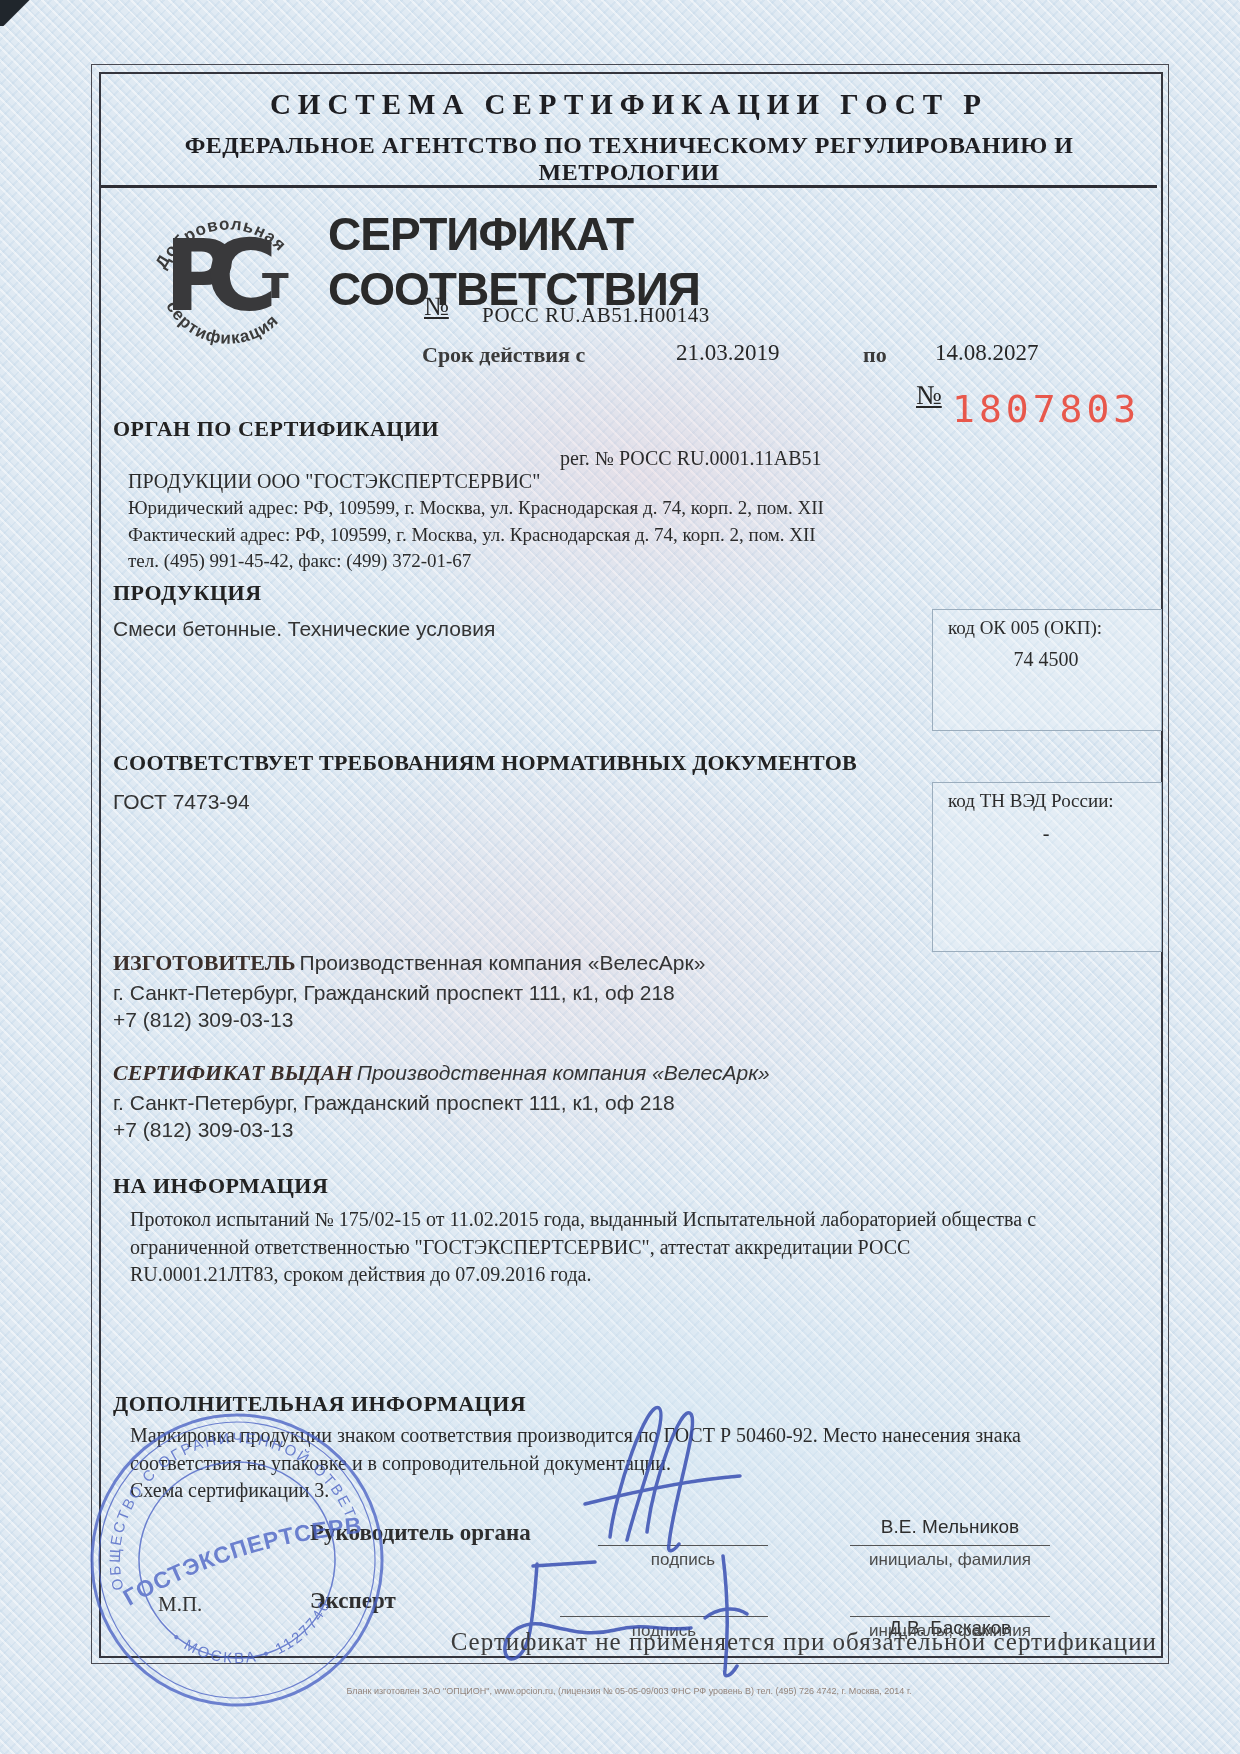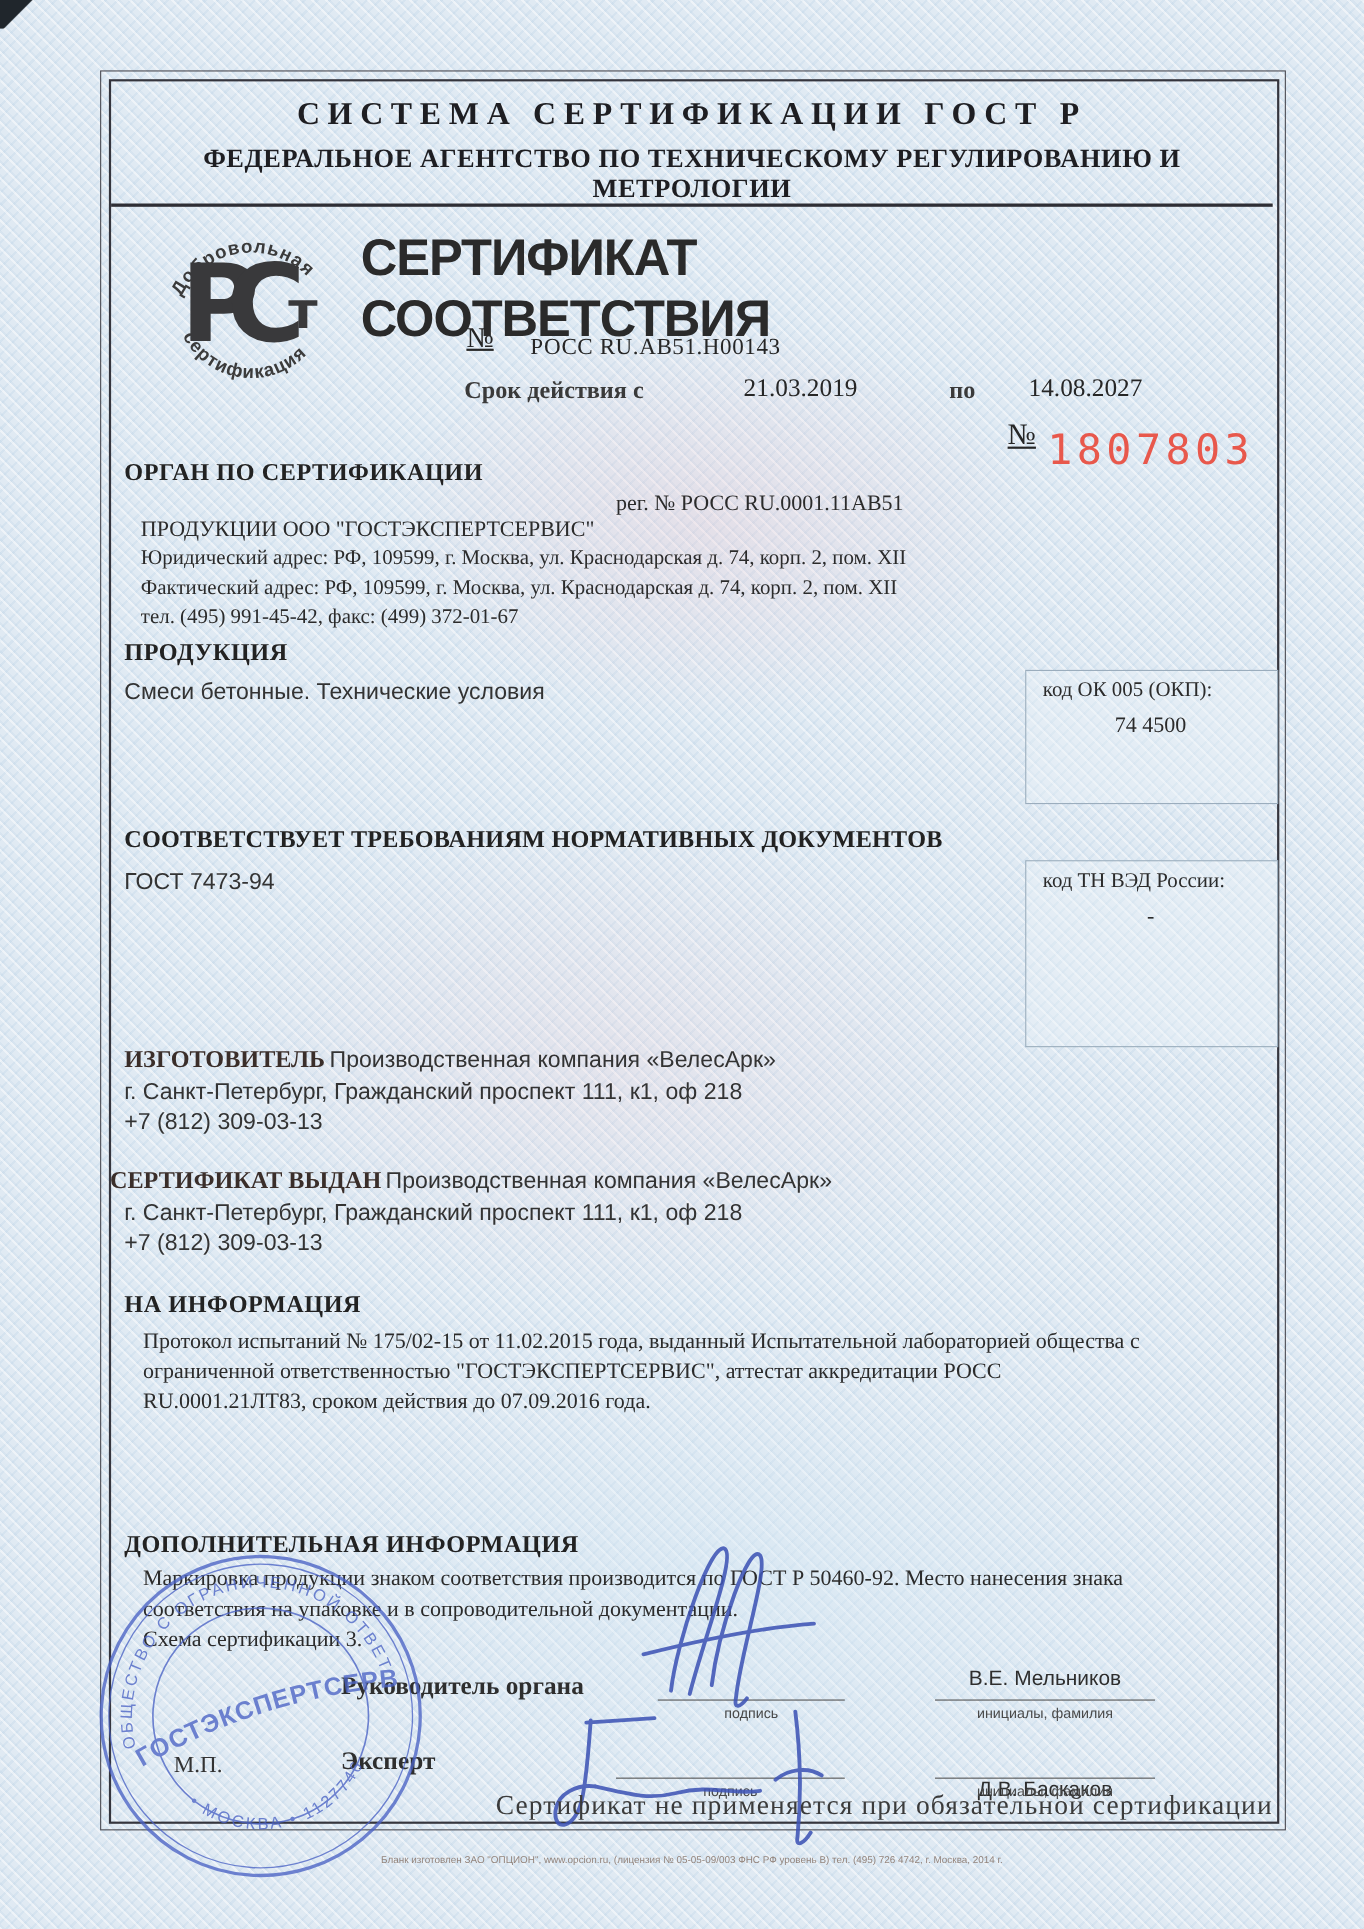--- a/index.html
+++ b/index.html
@@ -51,39 +51,39 @@
   .comply-h{left:113px;top:750px;letter-spacing:0.2px;}
   .gost{left:113px;top:790px;}
   .box-tnved{left:932px;top:782px;width:228px;height:168px;}
   .box-tnved-label{left:948px;top:790px;font-size:19px;}
   .box-tnved-value{left:932px;top:822px;width:228px;text-align:center;font-size:20px;}
   .maker-row{left:113px;top:950px;width:900px;}
   .maker-row .h-inline{font-weight:bold;font-size:22px;font-family:"Liberation Serif",serif;color:#3a2e2a;}
   .maker-row .n-inline{font-family:"Liberation Sans","DejaVu Sans",sans-serif;font-size:21px;color:#333;}
   .maker-addr{left:113px;top:981px;}
   .maker-phone{left:113px;top:1008px;}
-  .issued-row{left:100px;top:1060px;width:900px;}
+  .issued-row{left:113px;top:1060px;width:900px;font-style:italic;}
   .issued-addr{left:113px;top:1091px;}
   .issued-phone{left:113px;top:1118px;}
   .basis-h{left:113px;top:1173px;}
   .basis-l1{left:130px;top:1208px;width:1010px;}
   .basis-l2{left:130px;top:1236px;width:1010px;}
   .basis-l3{left:130px;top:1263px;width:1010px;}
   .addinfo-h{left:113px;top:1391px;}
   .add-l1{left:130px;top:1424px;width:1010px;}
   .add-l2{left:130px;top:1452px;width:1010px;}
   .add-l3{left:130px;top:1479px;width:1010px;}
   .head-label{left:310px;top:1520px;font-size:23px;font-weight:bold;color:#2e2e2e;}
   .expert-label{left:310px;top:1588px;font-size:23px;font-weight:bold;color:#2e2e2e;}
   .sigline{height:0;border-bottom:1.5px solid #555;}
   .sig1-line{left:598px;top:1545px;width:170px;}
   .sig2-line{left:560px;top:1616px;width:208px;}
   .name1-line{left:850px;top:1545px;width:200px;}
   .name2-line{left:850px;top:1616px;width:200px;}
-  .caption{font-family:"Liberation Sans","DejaVu Sans",sans-serif;font-size:13px;color:#4a4a4a;text-align:center;}
+  .caption{font-family:"Liberation Sans","DejaVu Sans",sans-serif;font-size:17px;color:#4a4a4a;text-align:center;}
   .cap-sig1{left:598px;top:1550px;width:170px;}
   .cap-name1{left:850px;top:1550px;width:200px;}
   .cap-sig2{left:560px;top:1621px;width:208px;}
   .cap-name2{left:850px;top:1621px;width:200px;}
   .name1{left:850px;top:1516px;width:200px;text-align:center;font-family:Liberation Sans, sans-serif;font-size:19px;color:#2e2e2e;}
   .name2{left:850px;top:1588px;width:200px;text-align:center;font-family:"Liberation Sans","DejaVu Sans",sans-serif;font-size:19px;color:#2e2e2e;margin-top:29px;}
   .mp{left:158px;top:1548px;font-size:21px;color:#333;margin-top:44px;}
   .bottom-note{left:101px;top:1628px;width:1056px;text-align:right;font-size:25px;letter-spacing:1px;color:#3b3b3b;}
   .fineprint{left:101px;top:1686px;width:1056px;text-align:center;font-family:"Liberation Sans","DejaVu Sans",sans-serif;font-size:9px;color:#93847c;}
   .logo-svg{left:138px;top:188px;width:180px;height:165px;}

